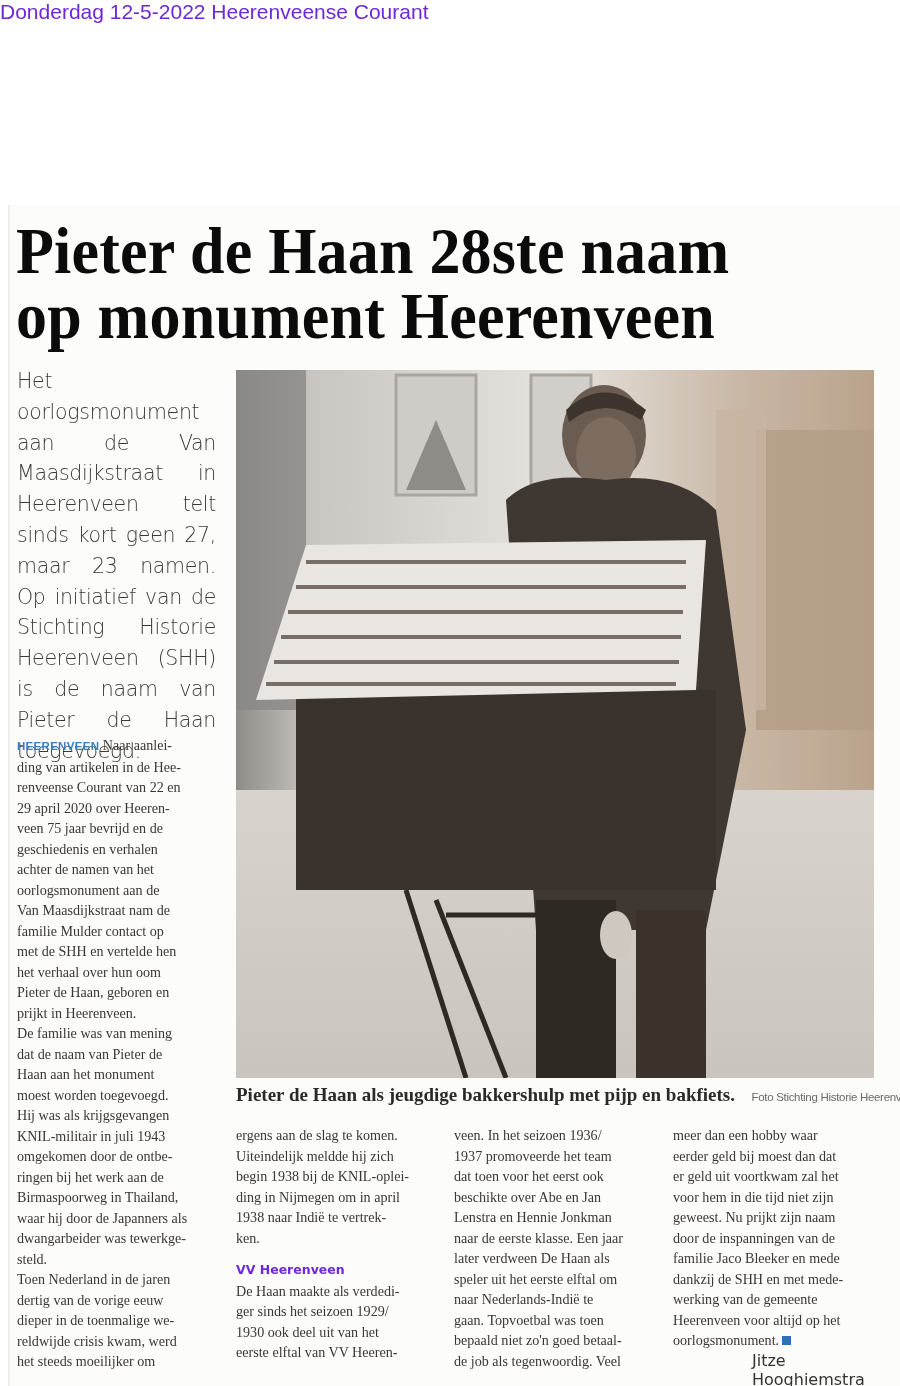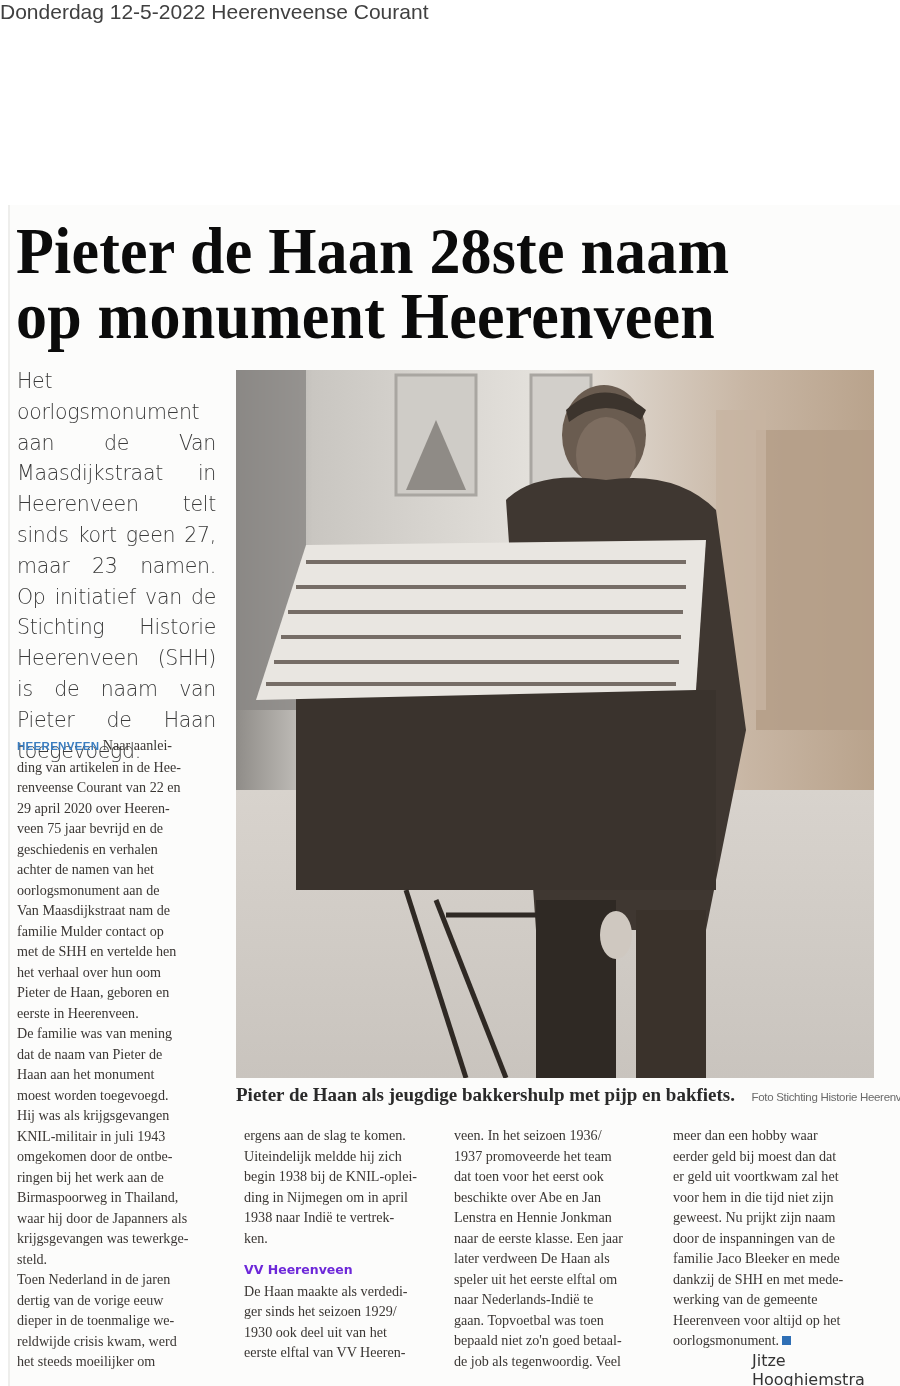--- a/index.html
+++ b/index.html
@@ -2,21 +2,21 @@
 <html><head>
   <meta charset="utf-8">
   <style>
     * { margin: 0; padding: 0; box-sizing: border-box; }
     html, body { width: 900px; height: 1386px; background: #ffffff; overflow: hidden; }
     body { position: relative; font-family: "Liberation Sans", sans-serif; color: #222; }
 
     .page-header {
       position: absolute; left: 0; top: 0;
       font-family: "Liberation Sans", sans-serif;
-      font-size: 21px; color: #404040; line-height: 24px;
+      font-size: 21px; color: #6d28d9; line-height: 24px;
     }
 
     .clipping {
       position: absolute; left: 8px; top: 205px; width: 892px; height: 1181px;
       background: #fcfcfb;
       border-left: 2px solid #eeeeec;
     }
 
     .headline {
       position: absolute; left: 16px; top: 218px; width: 880px;
@@ -41,21 +41,21 @@
     }
 
     .col {
       position: absolute;
       font-family: "Liberation Serif", serif;
       font-size: 14.1px; line-height: 20.5px;
       color: #3a3633;
       text-align: left;
     }
     .col1 { left: 17px; top: 735px; width: 205px; }
-    .col2 { left: 244px; top: 1125px; width: 205px; }
+    .col2 { left: 236px; top: 1125px; width: 205px; }
     .col3 { left: 454px; top: 1125px; width: 205px; font-family: Liberation Serif, serif; }
     .col4 { left: 673px; top: 1125px; width: 205px; }
 
     .dateline {
       font-family: Liberation Sans, sans-serif;
       font-weight: bold;
       font-size: 11.5px;
       color: #3a7dc0;
       letter-spacing: 0.3px;
     }
@@ -122,32 +122,32 @@
   <div>29 april 2020 over Heeren-</div>
   <div>veen 75 jaar bevrijd en de</div>
   <div>geschiedenis en verhalen</div>
   <div>achter de namen van het</div>
   <div>oorlogsmonument aan de</div>
   <div>Van Maasdijkstraat nam de</div>
   <div>familie Mulder contact op</div>
   <div>met de SHH en vertelde hen</div>
   <div>het verhaal over hun oom</div>
   <div>Pieter de Haan, geboren en</div>
-  <div>eerste in Heerenveen.</div>
+  <div>prijkt in Heerenveen.</div>
   <div>De familie was van mening</div>
   <div>dat de naam van Pieter de</div>
   <div>Haan aan het monument</div>
   <div>moest worden toegevoegd.</div>
   <div>Hij was als krijgsgevangen</div>
   <div>KNIL-militair in juli 1943</div>
   <div>omgekomen door de ontbe-</div>
   <div>ringen bij het werk aan de</div>
   <div>Birmaspoorweg in Thailand,</div>
   <div>waar hij door de Japanners als</div>
-  <div>krijgsgevangen was tewerkge-</div>
+  <div>dwangarbeider was tewerkge-</div>
   <div>steld.</div>
   <div>Toen Nederland in de jaren</div>
   <div>dertig van de vorige eeuw</div>
   <div>dieper in de toenmalige we-</div>
   <div>reldwijde crisis kwam, werd</div>
   <div>het steeds moeilijker om</div>
 </div>
 
 <div class="photo">
   <svg width="638" height="708" viewBox="0 0 638 708">

